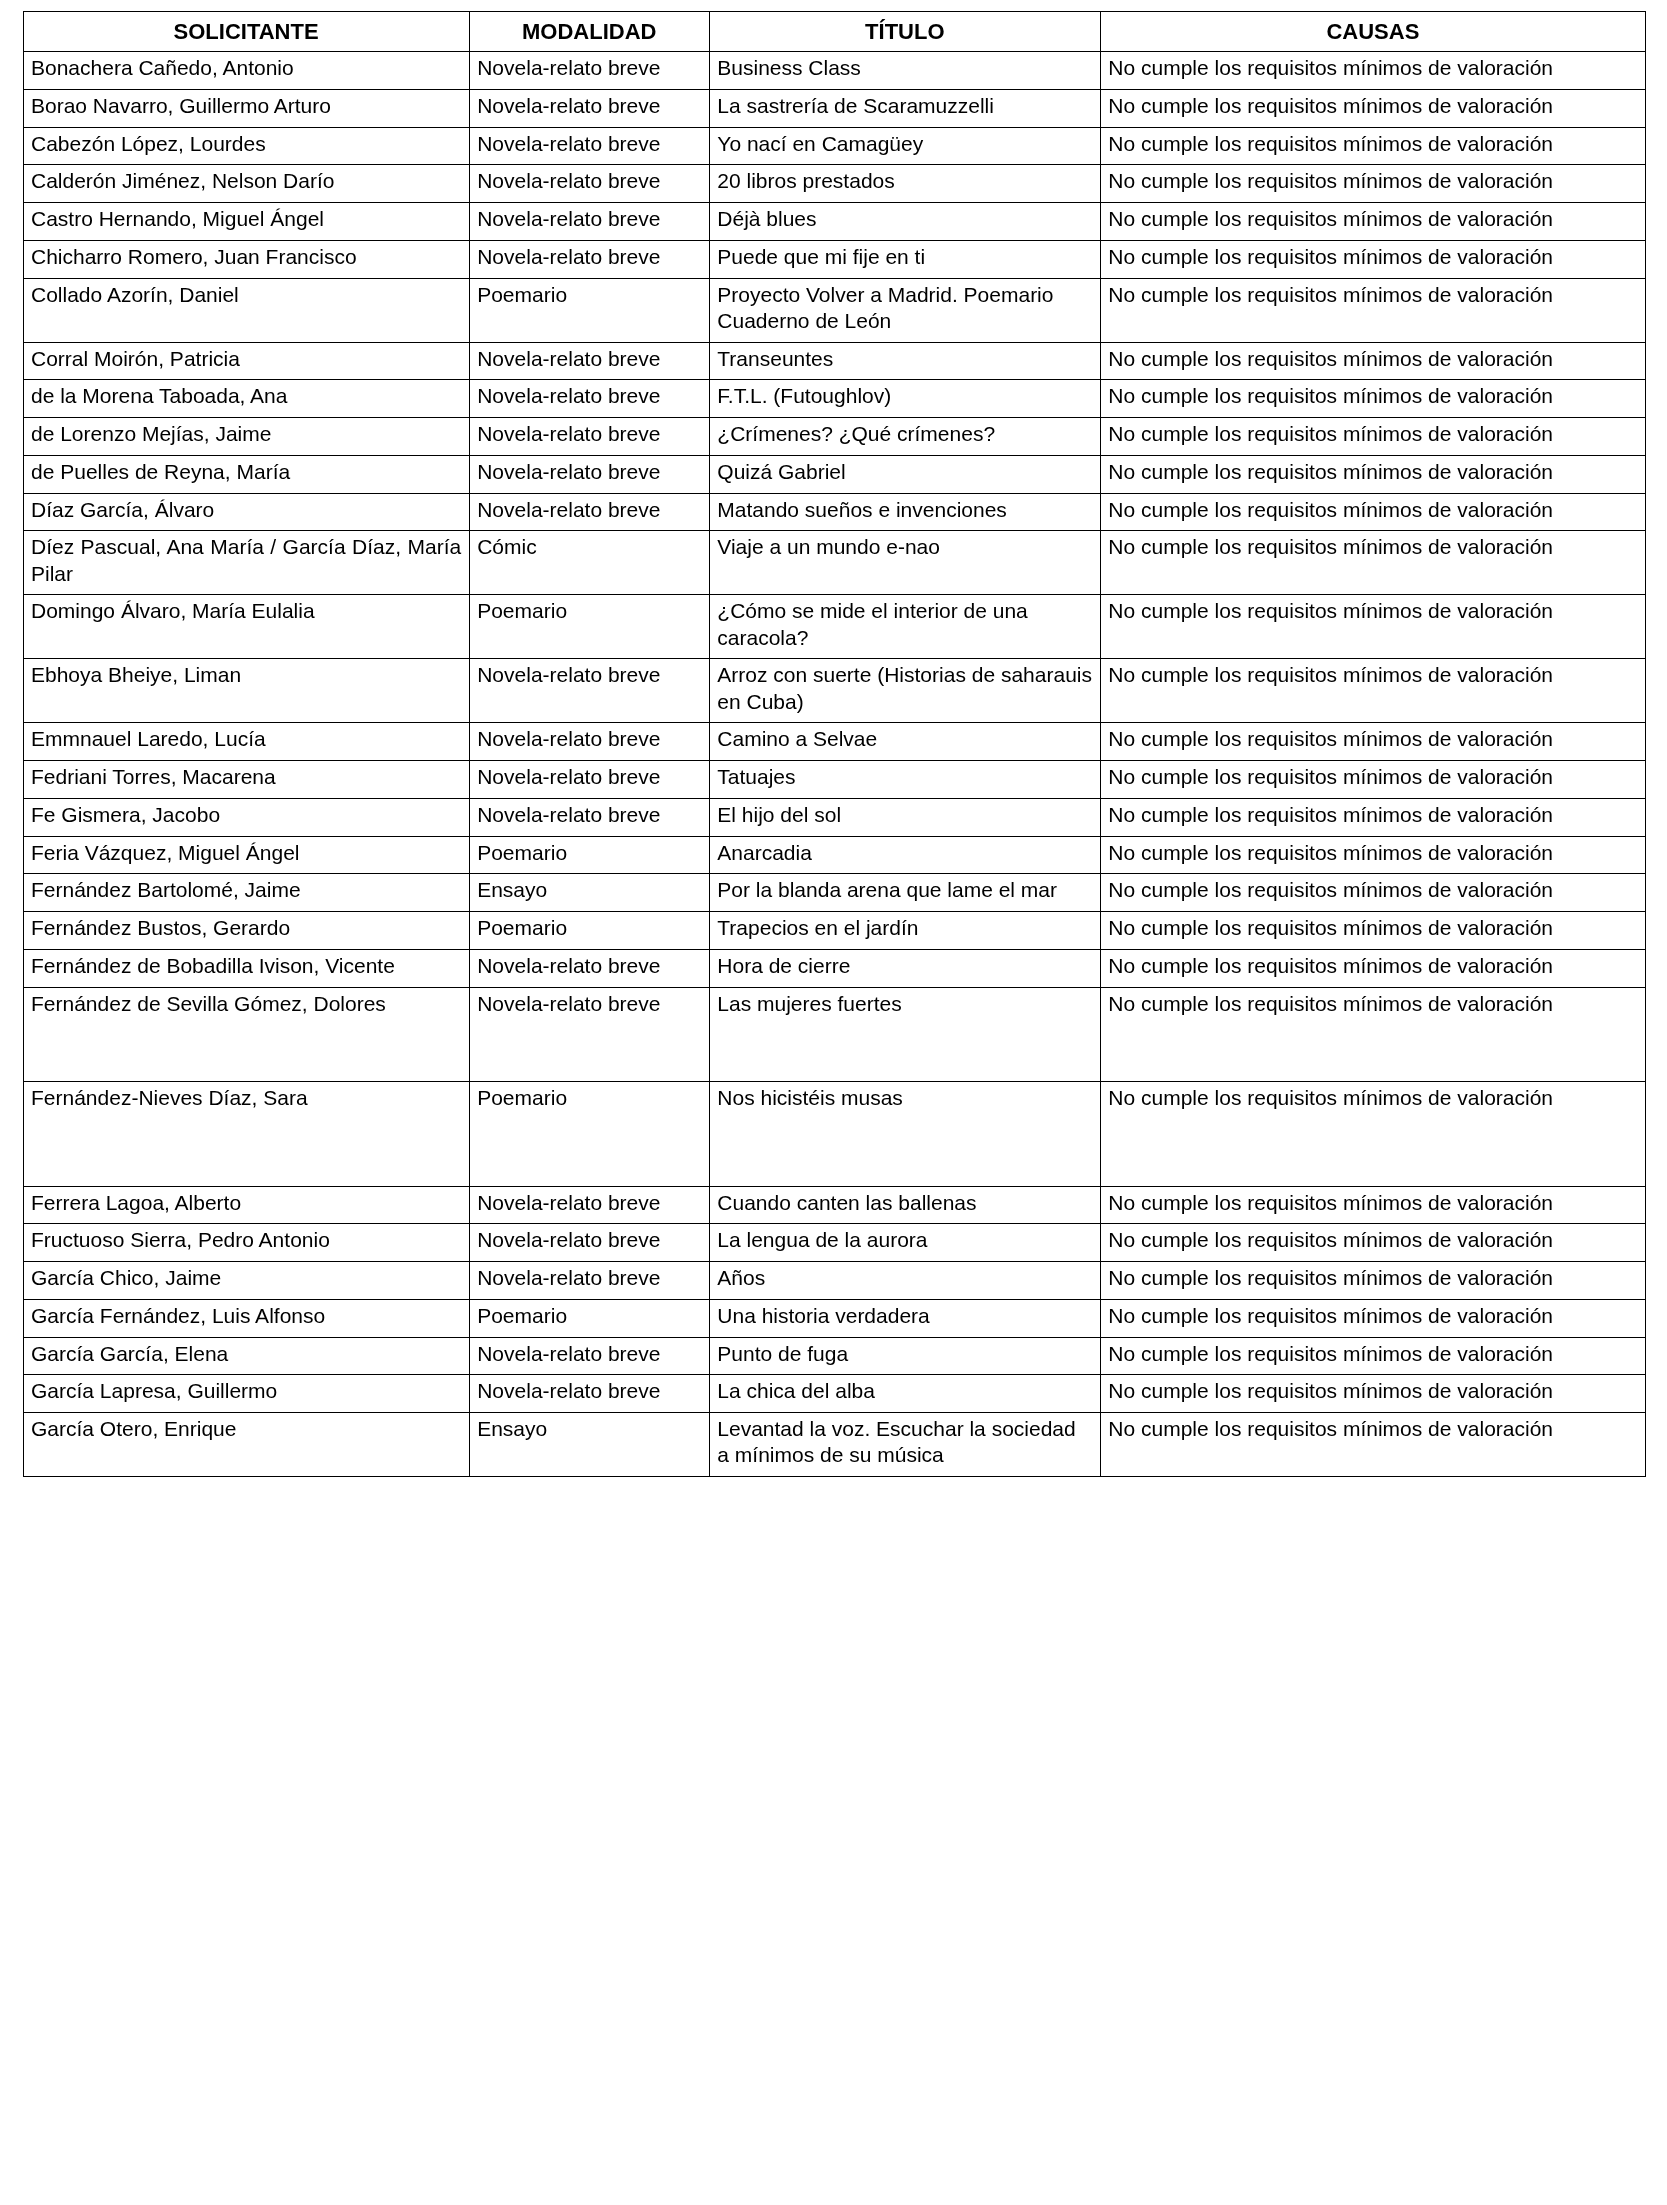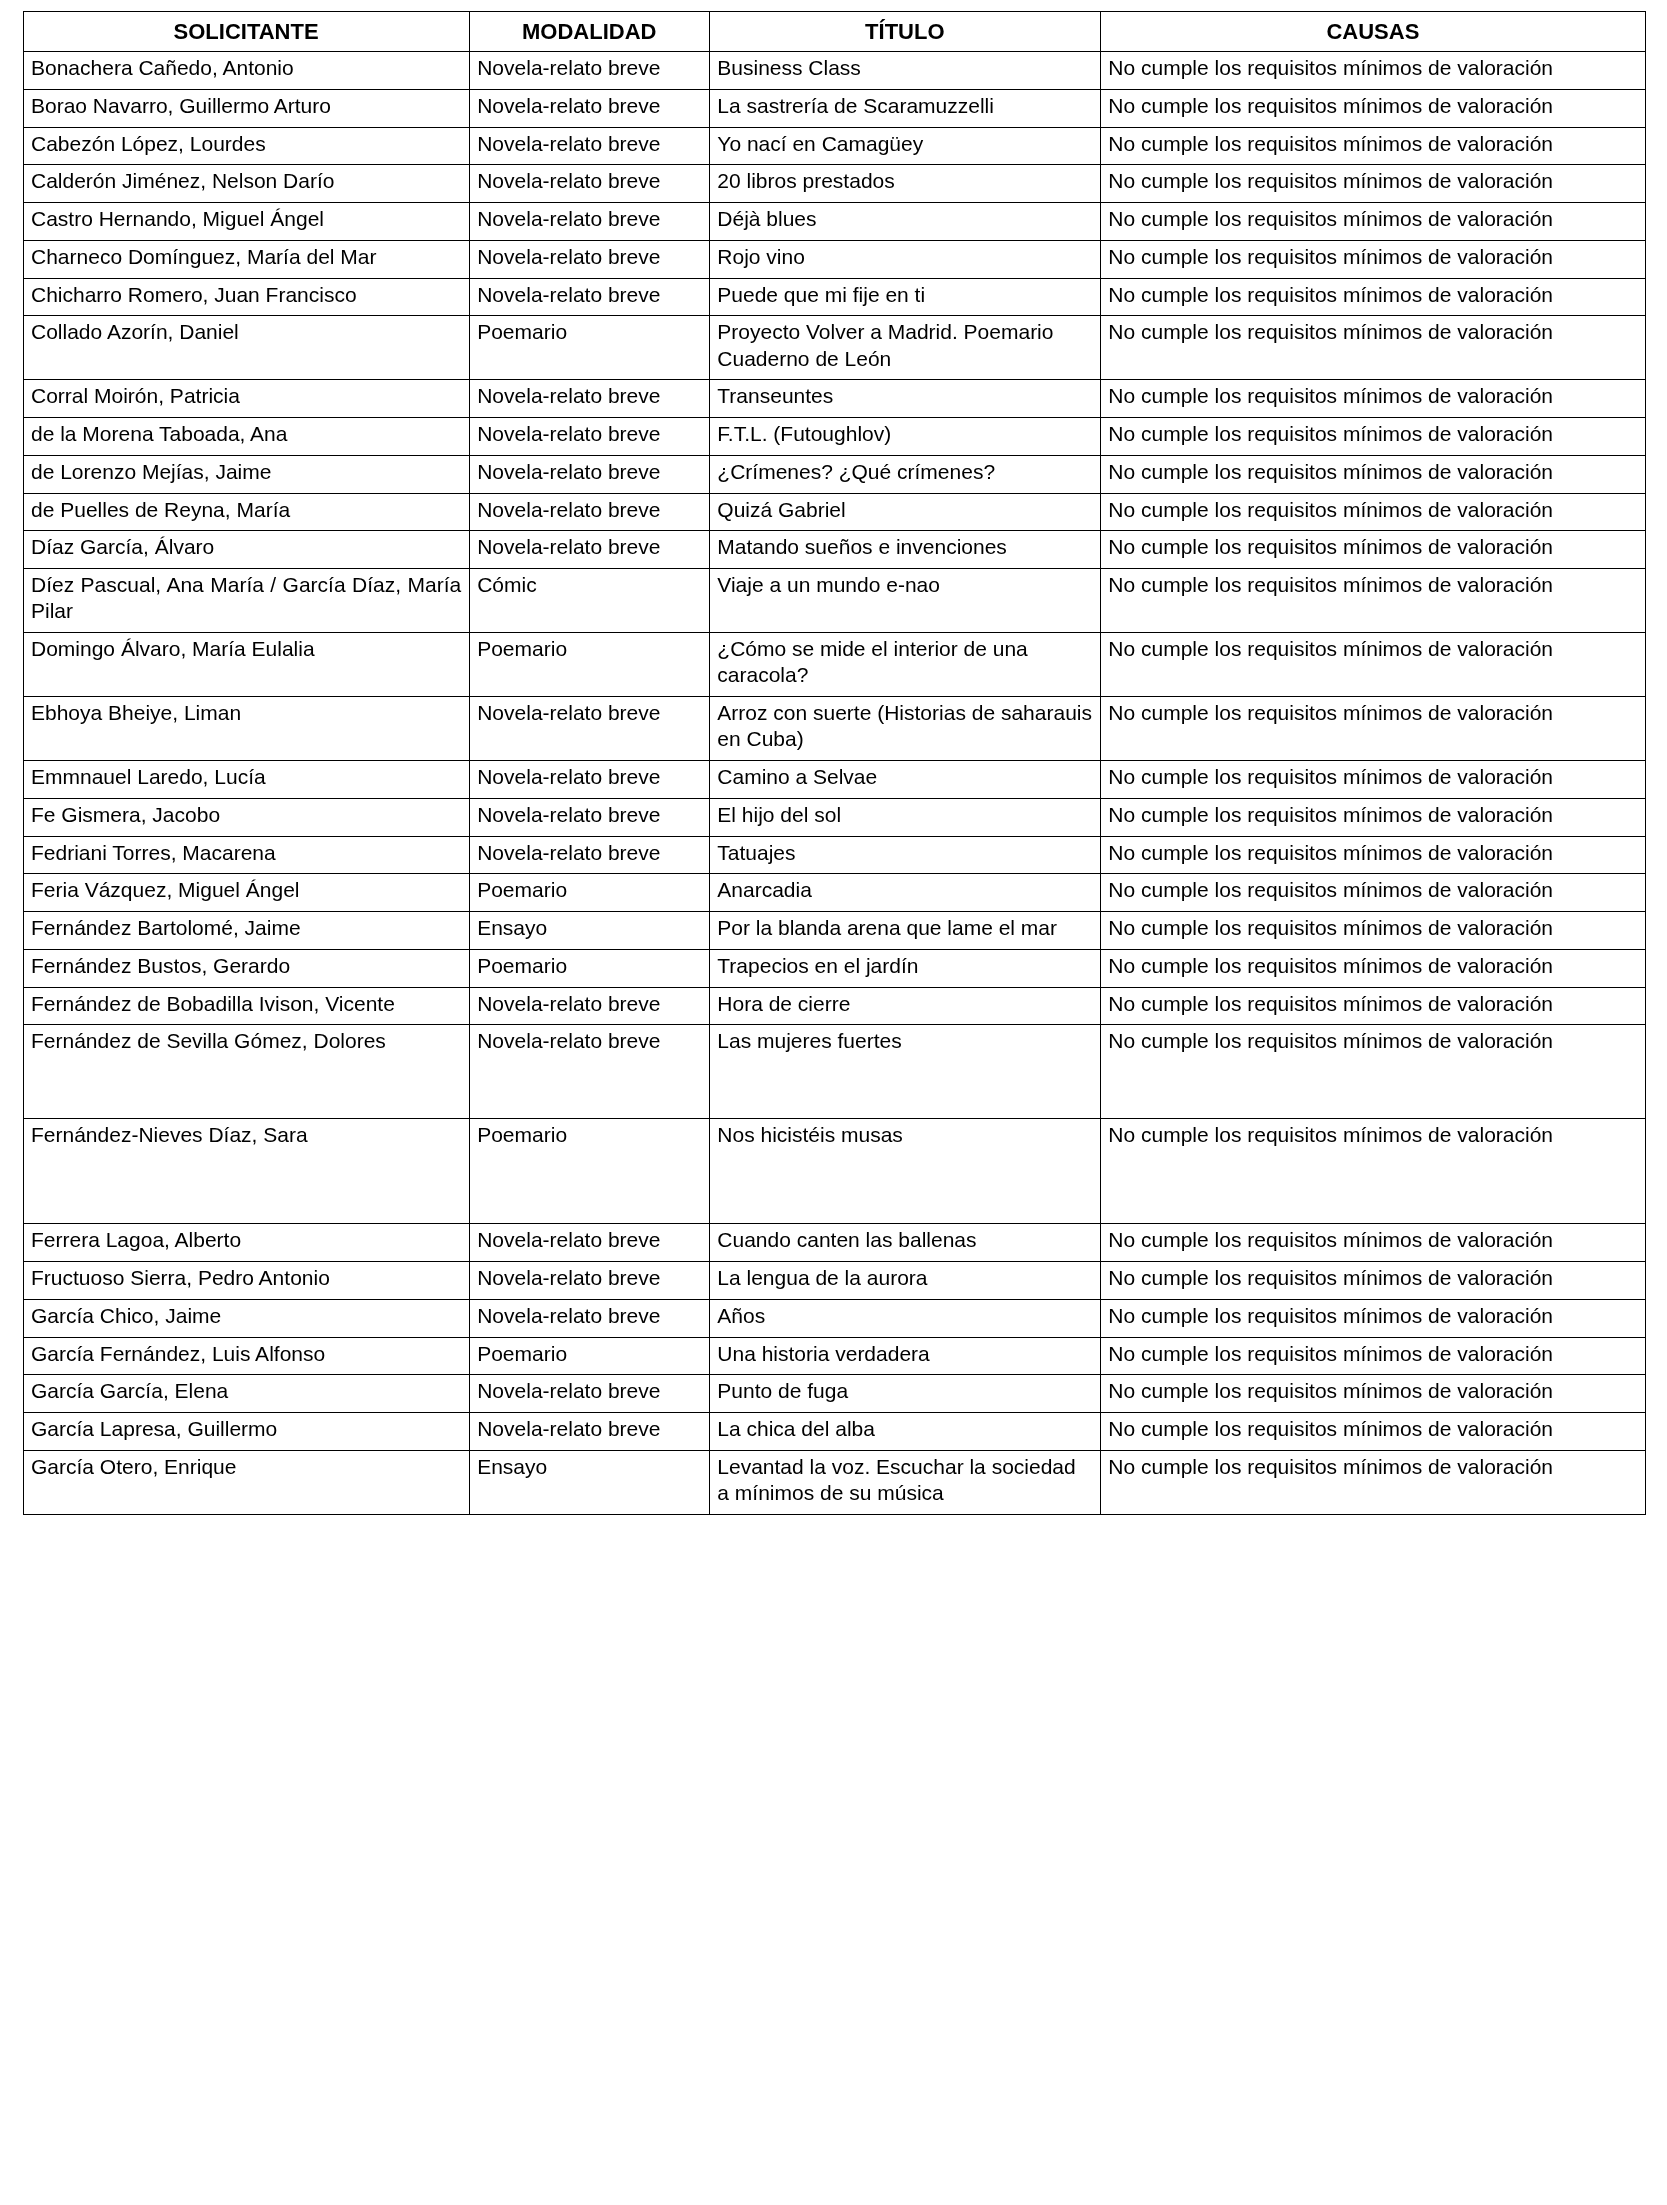--- a/index.html
+++ b/index.html
@@ -85,26 +85,20 @@
           <td>20 libros prestados</td>
           <td class="justify">No cumple los requisitos mínimos de valoración</td>
         </tr>
         <tr>
           <td class="justify">Castro Hernando, Miguel Ángel</td>
           <td>Novela-relato breve</td>
           <td>Déjà blues</td>
           <td class="justify">No cumple los requisitos mínimos de valoración</td>
         </tr>
         <tr>
-          <td class="justify">Charneco Domínguez, María del Mar</td>
-          <td>Novela-relato breve</td>
-          <td>Rojo vino</td>
-          <td class="justify">No cumple los requisitos mínimos de valoración</td>
-        </tr>
-        <tr>
           <td class="justify">Chicharro Romero, Juan Francisco</td>
           <td>Novela-relato breve</td>
           <td>Puede que mi fije en ti</td>
           <td class="justify">No cumple los requisitos mínimos de valoración</td>
         </tr>
         <tr>
           <td class="justify">Collado Azorín, Daniel</td>
           <td>Poemario</td>
           <td>Proyecto Volver a Madrid. Poemario Cuaderno de León</td>
           <td class="justify">No cumple los requisitos mínimos de valoración</td>
@@ -157,29 +151,29 @@
           <td>Arroz con suerte (Historias de saharauis en Cuba)</td>
           <td class="justify">No cumple los requisitos mínimos de valoración</td>
         </tr>
         <tr>
           <td class="justify">Emmnauel Laredo, Lucía</td>
           <td>Novela-relato breve</td>
           <td>Camino a Selvae</td>
           <td class="justify">No cumple los requisitos mínimos de valoración</td>
         </tr>
         <tr>
+          <td class="justify">Fedriani Torres, Macarena</td>
+          <td>Novela-relato breve</td>
+          <td>Tatuajes</td>
+          <td class="justify">No cumple los requisitos mínimos de valoración</td>
+        </tr>
+        <tr>
           <td class="justify">Fe Gismera, Jacobo</td>
           <td>Novela-relato breve</td>
           <td>El hijo del sol</td>
-          <td class="justify">No cumple los requisitos mínimos de valoración</td>
-        </tr>
-        <tr>
-          <td class="justify">Fedriani Torres, Macarena</td>
-          <td>Novela-relato breve</td>
-          <td>Tatuajes</td>
           <td class="justify">No cumple los requisitos mínimos de valoración</td>
         </tr>
         <tr>
           <td class="justify">Feria Vázquez, Miguel Ángel</td>
           <td>Poemario</td>
           <td>Anarcadia</td>
           <td class="justify">No cumple los requisitos mínimos de valoración</td>
         </tr>
         <tr>
           <td class="justify">Fernández Bartolomé, Jaime</td>

